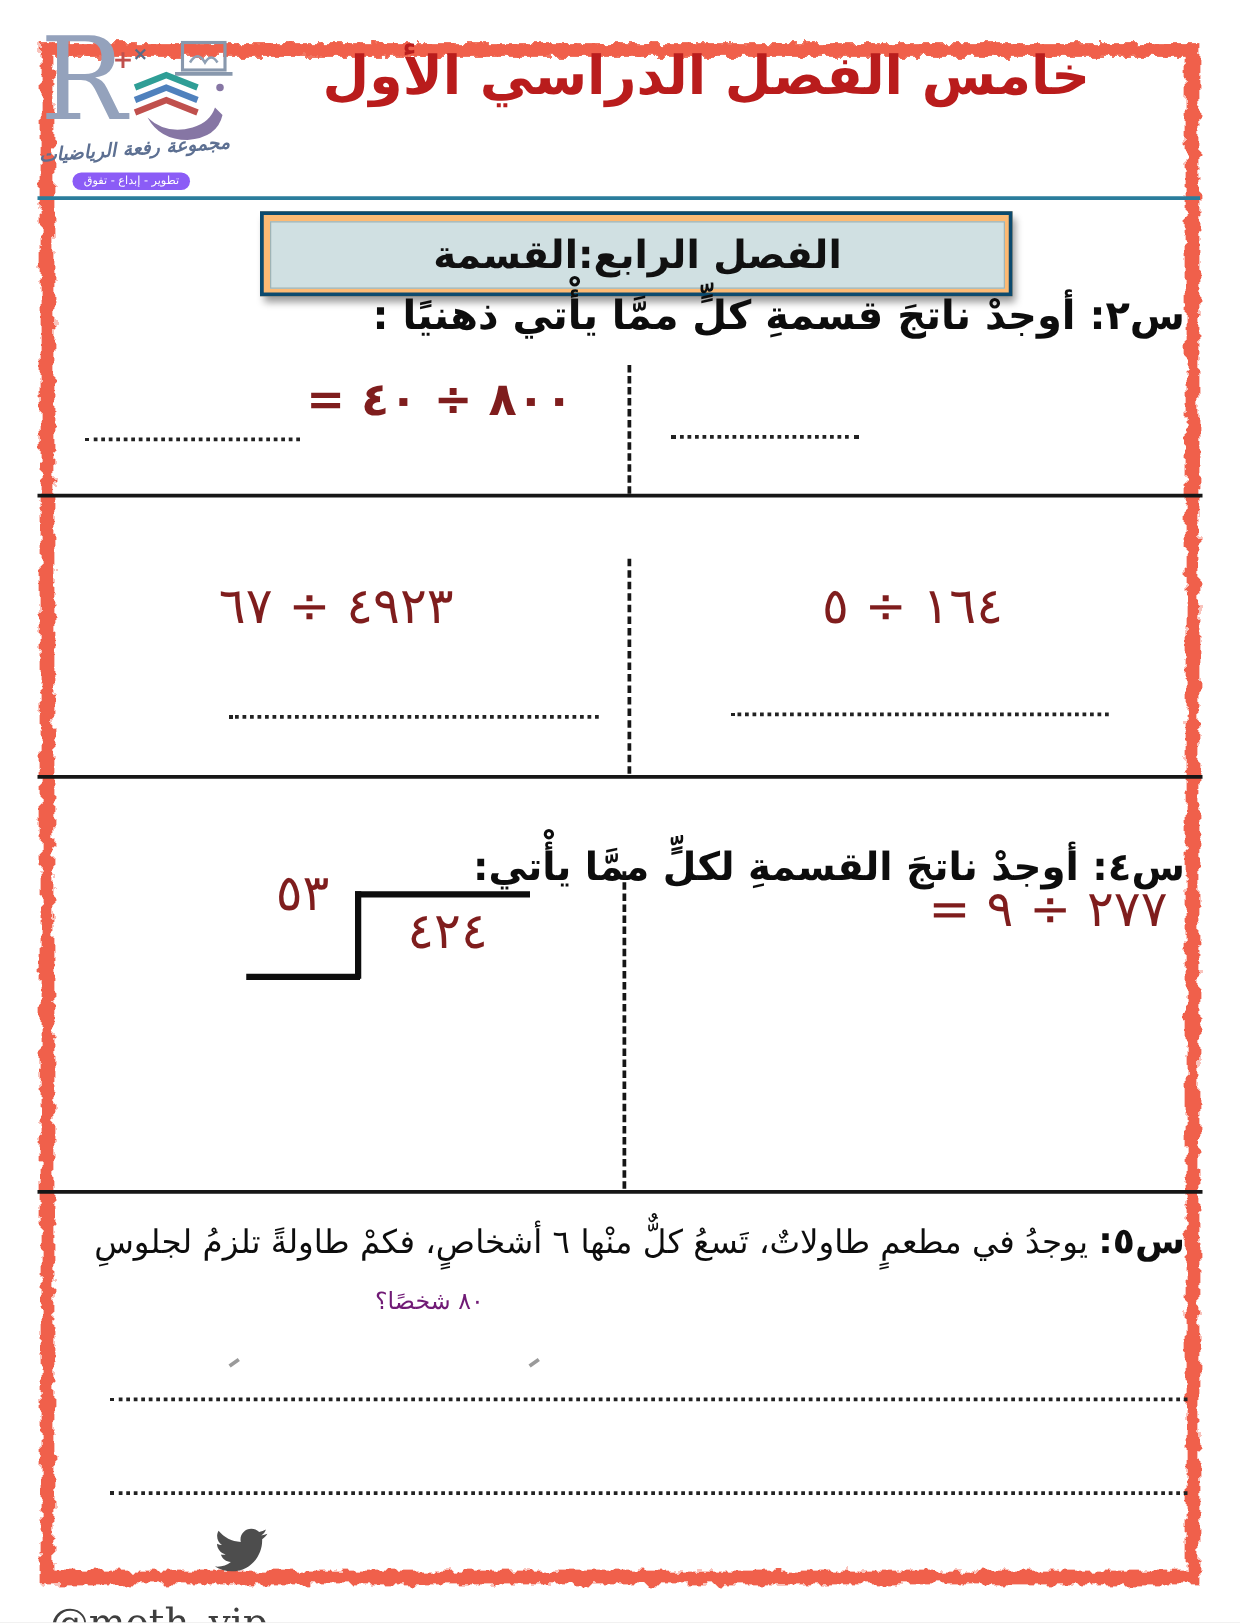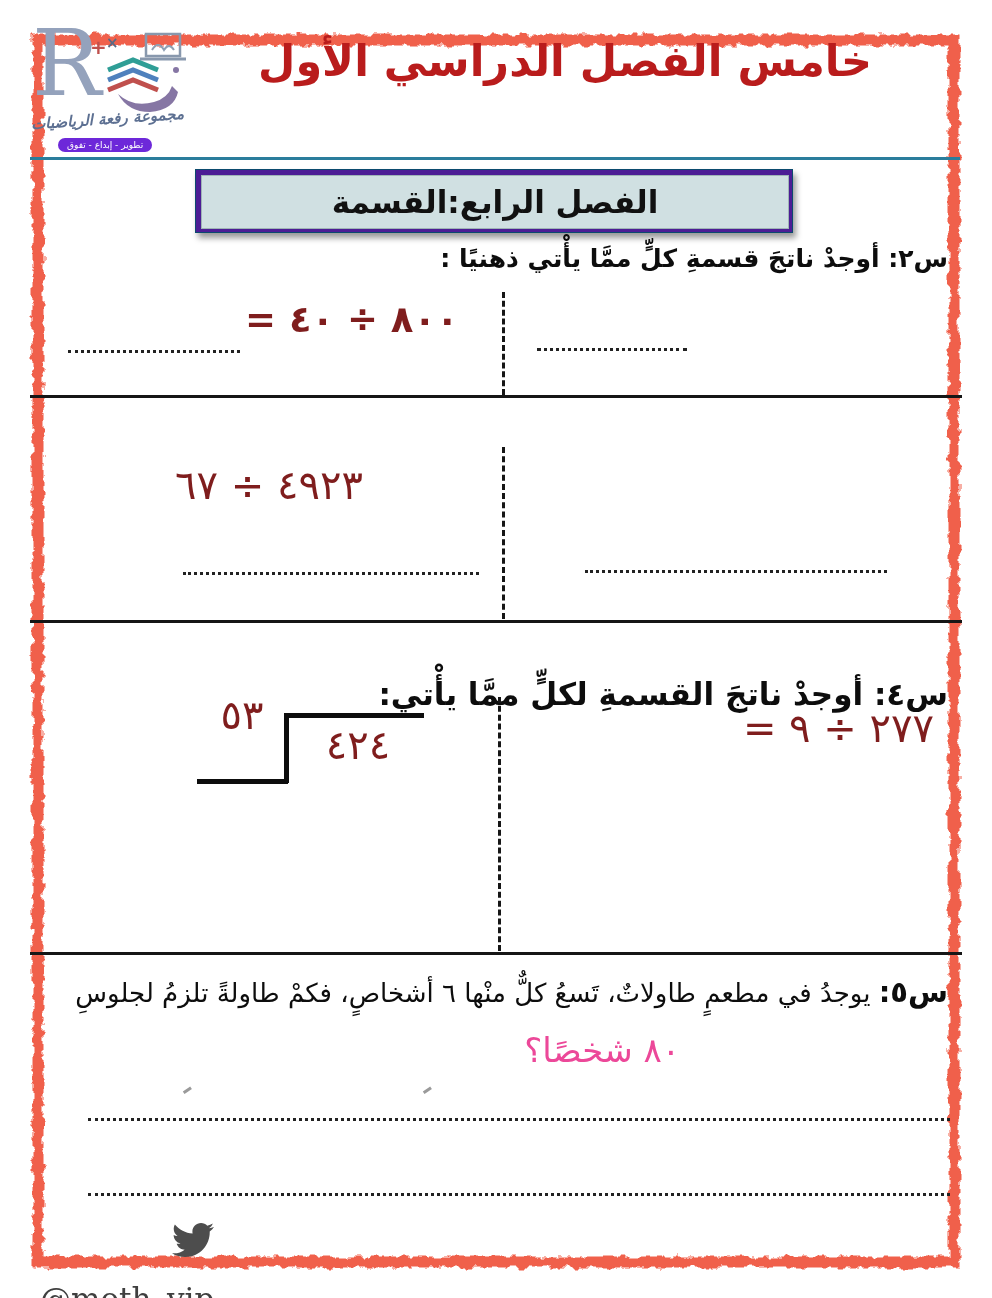--- a/index.html
+++ b/index.html
@@ -24,33 +24,33 @@
   .logo-callig{
     position:absolute;left:0;top:80px;width:155px;
     text-align:center;direction:rtl;
     font-style:italic;font-weight:bold;
     font-size:15px;color:#5d7092;
     transform:rotate(-4deg);
     white-space:nowrap;
   }
   .logo-badge{
     position:absolute;left:28px;top:108px;
-    background:#6d28d9;color:#ffffff;
+    background:#8b5cf6;color:#ffffff;
     font-size:9px;border-radius:8px;
     padding:2px 9px;direction:rtl;white-space:nowrap;
   }
   .title-wrap{left:185px;top:36px;width:760px;text-align:center;direction:rtl;}
   .title-1{font-size:46px;font-weight:bold;color:#b2301e;line-height:1.15;}
   .title-2{font-size:43px;font-weight:bold;color:#b91c1c;line-height:1.2;}
   .teal-rule{left:30px;top:157px;width:930px;height:3px;background:#2a7d9c;}
 
   
   .chapter-outer{
-    left:195px;top:169px;width:586px;height:52px;
-    background:#4c1d95;border:1px solid #0c4a6e;
+    left:208px;top:169px;width:586px;height:52px;
+    background:#fdba74;border:3px solid #0c4a6e;
     box-shadow:3px 5px 6px rgba(0,0,0,0.40);
     padding:5px;
   }
   .chapter-inner{
     width:100%;height:100%;
     background:#d0e0e2;border:1px solid #9fb4b6;
     display:flex;align-items:center;justify-content:center;
     direction:rtl;
     font-size:31px;font-weight:600;color:#111;
   }
@@ -68,21 +68,21 @@
   .dotline{border-bottom:3px dotted #222;height:0;}
   .vdash{border-left:3px dashed #161616;width:0;}
   .hline{background:#161616;height:3px;}
 
   .ld-bar{background:#0d0d0d;}
 
   .q5-text{
     direction:rtl;text-align:right;
     font-size:26px;color:#0d0d0d;line-height:1.55;
   }
-  .q5-line2{direction:rtl;text-align:right;font-size:34px;color:#ec4899;}
+  .q5-line2{direction:rtl;text-align:left;font-size:19px;color:#701a75;}
   .stray{width:9px;height:3px;border-bottom:3px solid #9a9a9a;transform:rotate(-35deg);}
 
   
   .footer{left:40px;top:1219px;display:flex;align-items:flex-end;gap:20px;flex-direction:column;}
   .handle{
     font-family:"DejaVu Serif",serif;
     font-size:31px;color:#3f3f3f;
   }
 </style>
 </head>
@@ -128,35 +128,36 @@
   <div class="abs title-wrap">
     <div class="title-2">خامس الفصل الدراسي الأول</div>
   </div>
 
   <div class="abs teal-rule"></div>
 
   <div class="abs chapter-outer">
     <div class="chapter-inner">الفصل الرابع:القسمة</div>
   </div>
 
-  <div class="abs q-header" style="right:44px;top:244px;font-size:25px;">
+  <div class="abs q-header" style="right:44px;top:233px;font-size:32px;">
     <span class="q-label">س٢:</span>
     <span>أوجدْ ناتجَ قسمةِ كلٍّ ممَّا يأْتي ذهنيًا :</span>
   </div>
 
   <div class="abs dotline" style="left:537px;top:348px;width:150px;"></div>
 
   <div class="abs expr" style="left:245px;top:298px;font-size:37px;font-weight:bold;">٨٠٠ ÷ ٤٠ =</div>
   <div class="abs dotline" style="left:68px;top:350px;width:172px;"></div>
 
   <div class="abs vdash" style="left:502px;top:292px;height:103px;"></div>
 
   <div class="abs hline" style="left:30px;top:395px;width:932px;"></div>
 
 
+  <div class="abs expr" style="left:505px;top:462px;width:450px;text-align:center;font-size:40px;">١٦٤ ÷ ٥</div>
   <div class="abs dotline" style="left:585px;top:570px;width:302px;"></div>
 
   <div class="abs expr" style="left:35px;top:462px;width:468px;text-align:center;font-size:40px;">٤٩٢٣ ÷ ٦٧</div>
   <div class="abs dotline" style="left:183px;top:572px;width:296px;"></div>
 
   <div class="abs vdash" style="left:502px;top:447px;height:172px;"></div>
 
   <div class="abs hline" style="left:30px;top:620px;width:932px;"></div>
 
   <div class="abs q-header" style="right:44px;top:632px;font-size:31px;margin-top:44px;">

